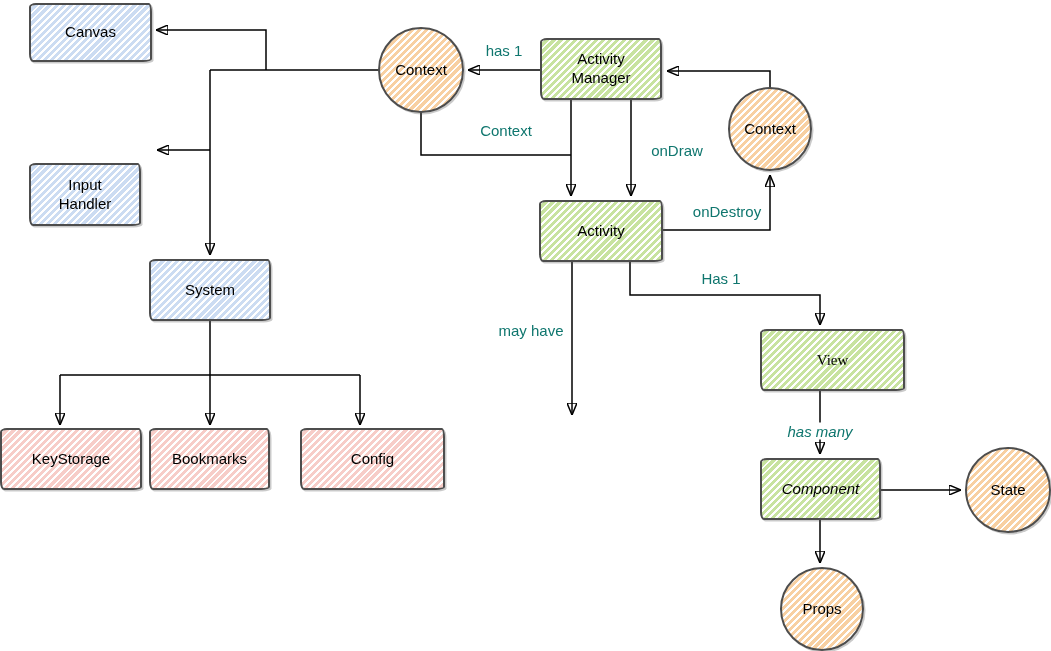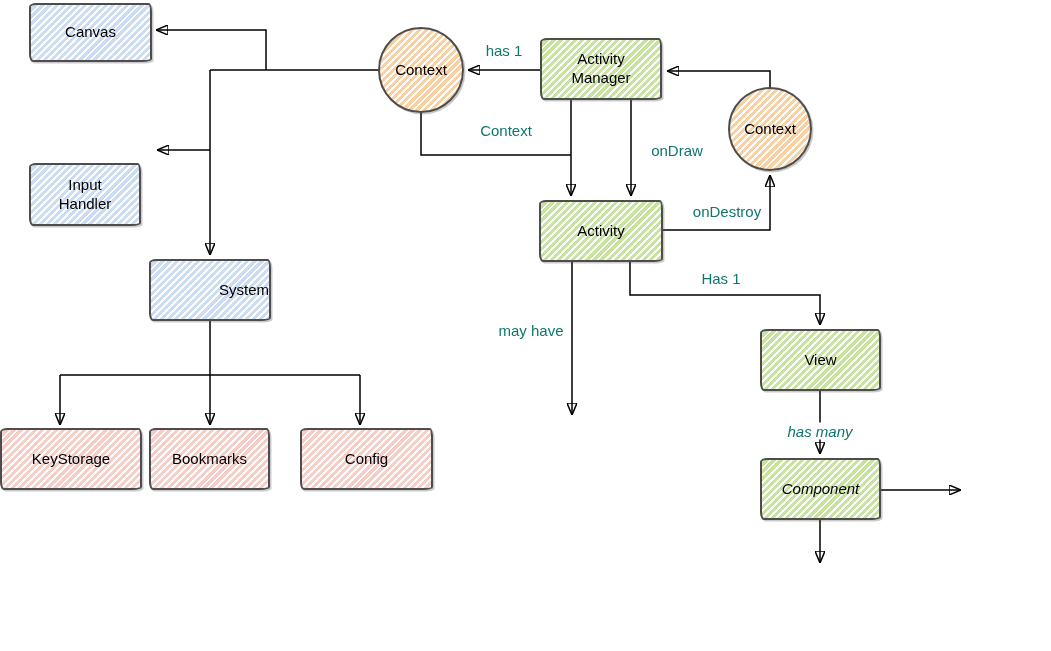--- a/index.html
+++ b/index.html
@@ -106,53 +106,59 @@
     <path d="M820,520 V563" marker-end="url(#arw)"></path>
   </svg>
 
   <div class="node rect fill-blue" style="left:29px; top:3px; width:123px; height:59px;">
     <span class="lbl">Canvas</span>
   </div>
   <div class="node rect fill-blue" style="left:29px; top:135px; width:112px; height:63px;margin-top:28px;">
     <span class="lbl">Input
 Handler</span>
   </div>
-  <div class="node rect fill-blue" style="left:149px; top:259px; width:122px; height:62px;justify-content:flex-end;">
+  <div class="node rect fill-blue" style="left:149px; top:259px; width:122px; height:62px;">
     <span class="lbl">System</span>
   </div>
 
   <div class="node rect fill-pink" style="left:0px; top:428px; width:142px; height:62px;">
     <span class="lbl">KeyStorage</span>
   </div>
   <div class="node rect fill-pink" style="left:149px; top:428px; width:121px; height:62px;">
     <span class="lbl">Bookmarks</span>
   </div>
-  <div class="node rect fill-pink" style="left:300px; top:428px; width:133px; height:62px;">
+  <div class="node rect fill-pink" style="left:300px; top:428px; width:145px; height:62px;">
     <span class="lbl">Config</span>
   </div>
 
   <div class="node rect fill-green" style="left:540px; top:38px; width:122px; height:62px;">
     <span class="lbl">Activity
 Manager</span>
   </div>
   <div class="node rect fill-green" style="left:539px; top:200px; width:124px; height:62px;">
     <span class="lbl">Activity</span>
   </div>
-  <div class="node rect fill-green" style="left:760px; top:329px; width:121px; height:62px;">
+  <div class="node rect fill-green" style="left:760px; top:329px; width:145px; height:62px;font-family:Liberation Serif, serif;">
     <span class="lbl">View</span>
   </div>
   <div class="node rect fill-green" style="left:760px; top:458px; width:121px; height:62px;font-style:italic;">
     <span class="lbl">Component</span>
   </div>
 
   <div class="node circle fill-orange" style="left:378px; top:27px; width:86px; height:86px;">
     <span class="lbl">Context</span>
   </div>
   <div class="node circle fill-orange" style="left:728px; top:87px; width:84px; height:84px;">
     <span class="lbl">Context</span>
+  </div>
+  <div class="node circle fill-orange" style="left:965px; top:447px; width:86px; height:86px;">
+    <span class="lbl">State</span>
+  </div>
+  <div class="node circle fill-orange" style="left:780px; top:567px; width:84px; height:84px;">
+    <span class="lbl">Props</span>
   </div>
 
   <div class="edge-label" style="left:504px; top:50px;">has 1</div>
   <div class="edge-label" style="left:506px; top:130px;">Context</div>
   <div class="edge-label" style="left:665px; top:150px;margin-left:12px;">onDraw</div>
   <div class="edge-label" style="left:727px; top:211px;">onDestroy</div>
   <div class="edge-label" style="left:531px; top:330px;">may have</div>
   <div class="edge-label" style="left:721px; top:278px;">Has 1</div>
   <div class="edge-label" style="left:820px; top:431px;font-style:italic;">has many</div>
 

